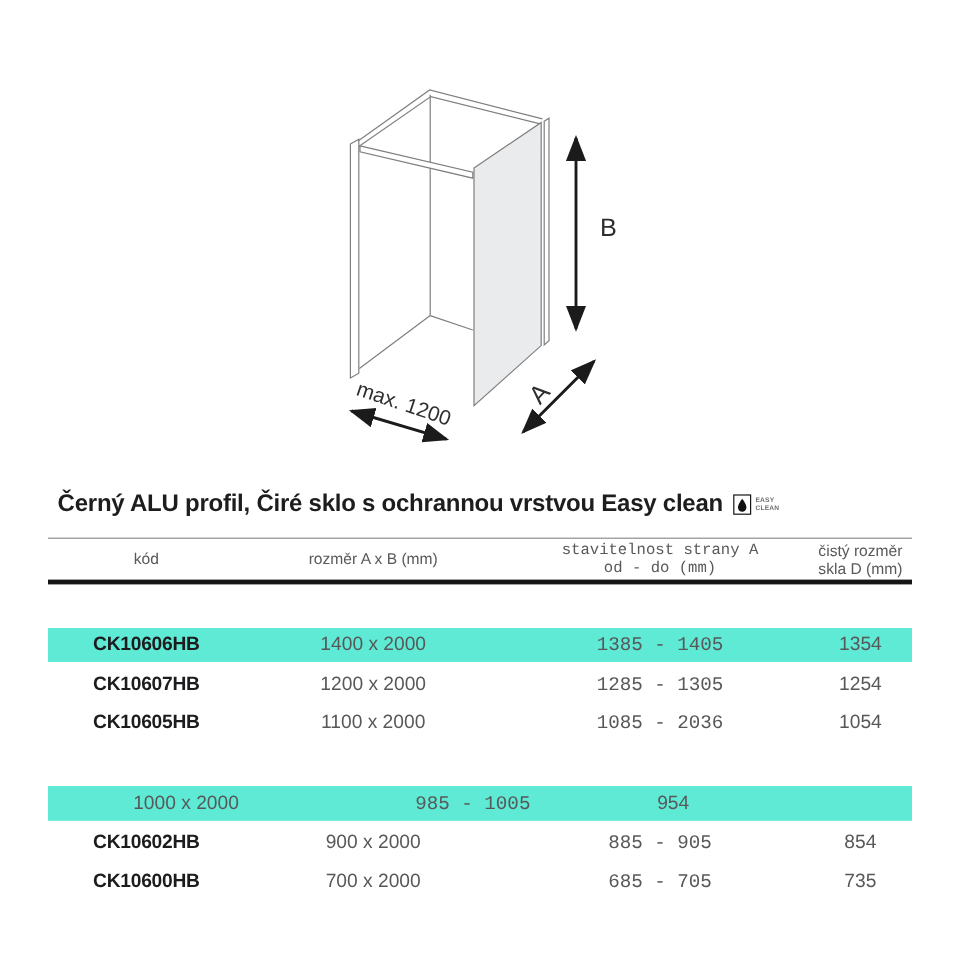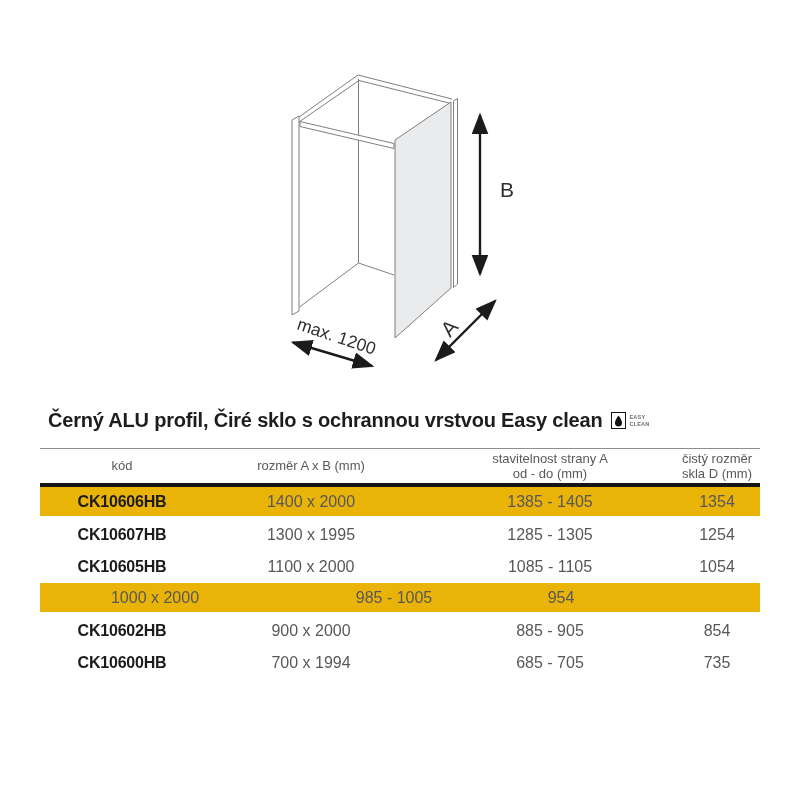--- a/index.html
+++ b/index.html
@@ -23,24 +23,24 @@
   #badge-text{margin-left:3px;font-size:5.5px;line-height:1.1;color:#6e6e6e;font-weight:600;letter-spacing:0.2px;}
 
   
   #title-divider{position:absolute;left:40px;top:448px;width:720px;height:1px;background:#8e8e8e;}
   #spec-table{position:absolute;left:40px;top:449px;width:720px;}
   #table-header{display:flex;align-items:center;height:34px;border-bottom:4px solid #161616;
      color:#58595b;font-size:13px;line-height:1.18;}
   .hcell{white-space:pre-line;}
   .c1{flex:0 0 156px;padding-left:8px;box-sizing:border-box;text-align:center;}
   .c2{flex:0 0 230px;text-align:center;}
-  .c3{flex:0 0 248px;text-align:center;}
+  .c3{flex:0 0 248px;text-align:center;font-family:Liberation Mono, monospace;}
   .c4{flex:0 0 86px;text-align:center;}
   .trow{display:flex;align-items:center;height:32px;box-sizing:border-box;font-size:16px;}
-  .trow.alt{background:#eab308;border-bottom:3px solid #ffffff;background-clip:padding-box;}
+  .trow.alt{background:#5eead4;border-bottom:3px solid #ffffff;background-clip:padding-box;margin-top:36px;}
   .code{font-weight:bold;color:#1c1c1e;letter-spacing:-0.2px;}
   .val{color:#57585a;}
 </style>
 </head>
 <body>
 
 <div id="page">
 
   <svg id="diagram" viewBox="0 0 330 330">
     <defs>
@@ -101,42 +101,42 @@
     </div>
 
     <div class="trow alt">
       <div class="c1 code">CK10606HB</div>
       <div class="c2 val">1400 x 2000</div>
       <div class="c3 val">1385 - 1405</div>
       <div class="c4 val">1354</div>
     </div>
     <div class="trow">
       <div class="c1 code">CK10607HB</div>
-      <div class="c2 val">1300 x 1995</div>
+      <div class="c2 val">1200 x 2000</div>
       <div class="c3 val">1285 - 1305</div>
       <div class="c4 val">1254</div>
     </div>
     <div class="trow">
       <div class="c1 code">CK10605HB</div>
       <div class="c2 val">1100 x 2000</div>
-      <div class="c3 val">1085 - 1105</div>
+      <div class="c3 val">1085 - 2036</div>
       <div class="c4 val">1054</div>
     </div>
     <div class="trow alt">
       <div class="c2 val">1000 x 2000</div>
       <div class="c3 val">985 - 1005</div>
       <div class="c4 val">954</div>
     </div>
     <div class="trow">
       <div class="c1 code">CK10602HB</div>
       <div class="c2 val">900 x 2000</div>
       <div class="c3 val">885 - 905</div>
       <div class="c4 val">854</div>
     </div>
     <div class="trow">
       <div class="c1 code">CK10600HB</div>
-      <div class="c2 val">700 x 1994</div>
+      <div class="c2 val">700 x 2000</div>
       <div class="c3 val">685 - 705</div>
       <div class="c4 val">735</div>
     </div>
   </div>
 
 </div>
 
 </body></html>

